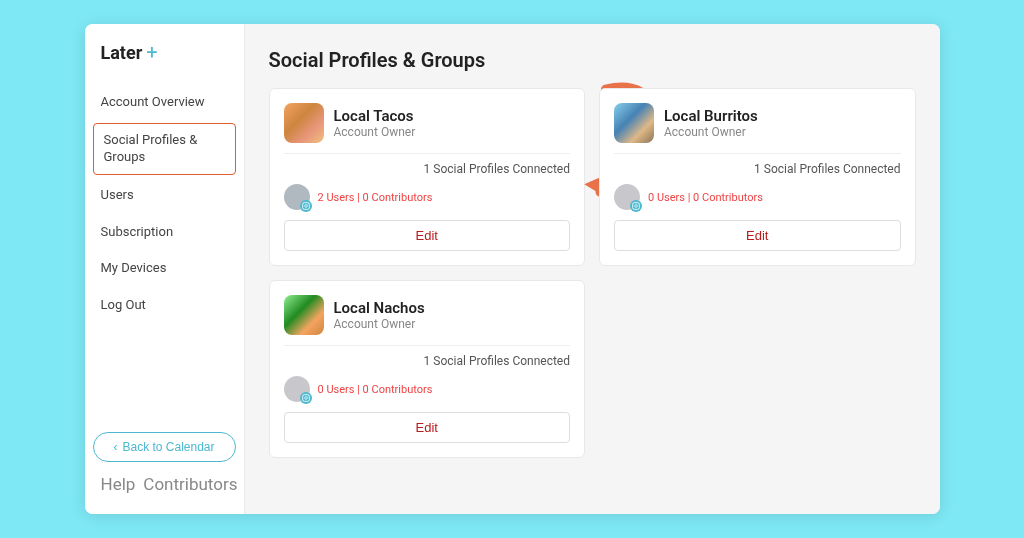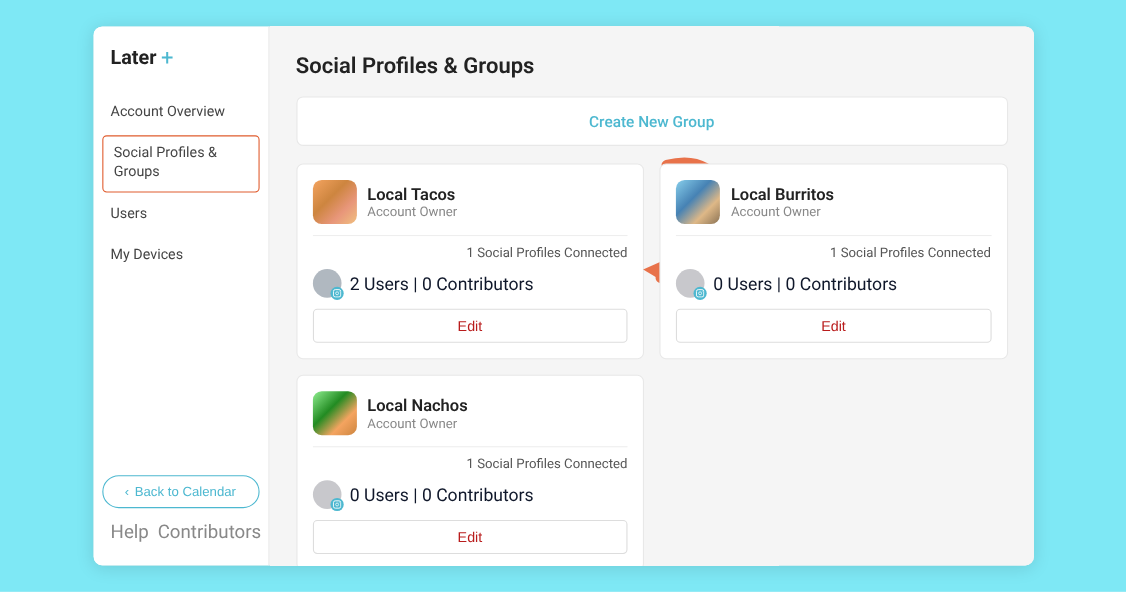--- a/index.html
+++ b/index.html
@@ -204,22 +204,22 @@
       background: #4db8d0;
       display: flex;
       align-items: center;
       justify-content: center;
     }
     .instagram-badge svg {
       width: 8px;
       height: 8px;
     }
     .group-users-text {
-      font-size: 16px;
-      color: #0f172a;
+      font-size: 11px;
+      color: #ef4444;
       text-align: center;
     }
     .edit-btn {
       display: block;
       width: 100%;
       padding: 7px;
       border: 1px solid #ddd;
       border-radius: 4px;
       background: #fff;
       color: #b91c1c;
@@ -256,42 +256,45 @@
       <div class="sidebar-item">
         <span>Account Overview</span>
       </div>
       <div class="sidebar-item active">
         <span>Social Profiles &amp; Groups</span>
       </div>
       <div class="sidebar-item">
         <span>Users</span>
       </div>
       <div class="sidebar-item">
+        <span>Subscription</span>
+      </div>
+      <div class="sidebar-item">
         <span>My Devices</span>
+      </div>
+      <div class="sidebar-item">
+        <span>Log Out</span>
       </div>
     </div>
     <div class="sidebar-bottom">
       <button class="back-btn">
         <span>‹</span>
         <span>Back to Calendar</span>
       </button>
       <div class="sidebar-footer">
         <span>Help</span>
         <span>Contributors</span>
         <span class="footer-dots">···</span>
       </div>
     </div>
   </div>
 
   <div class="main-content">
     <h1 class="page-title">Social Profiles &amp; Groups</h1>
 
-    <div class="create-group-bar">
-      <span class="create-group-link">Create New Group</span>
-    </div>
 
     <div class="groups-grid">
 
       <div class="group-card-wrapper">
         <div class="group-card">
           <div class="group-header">
             <div class="group-avatar-tacos"></div>
             <div>
               <div class="group-name">Local Tacos</div>
               <div class="group-role">Account Owner</div>

